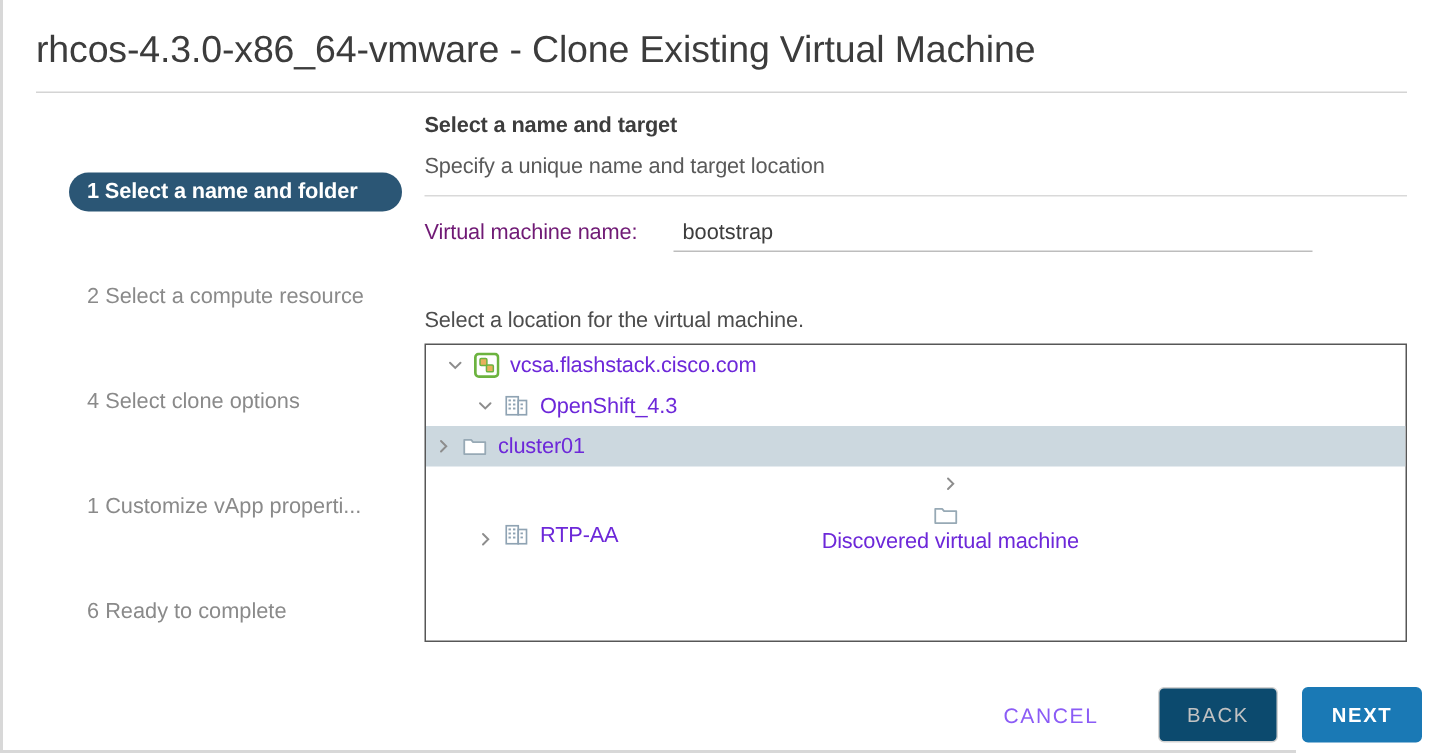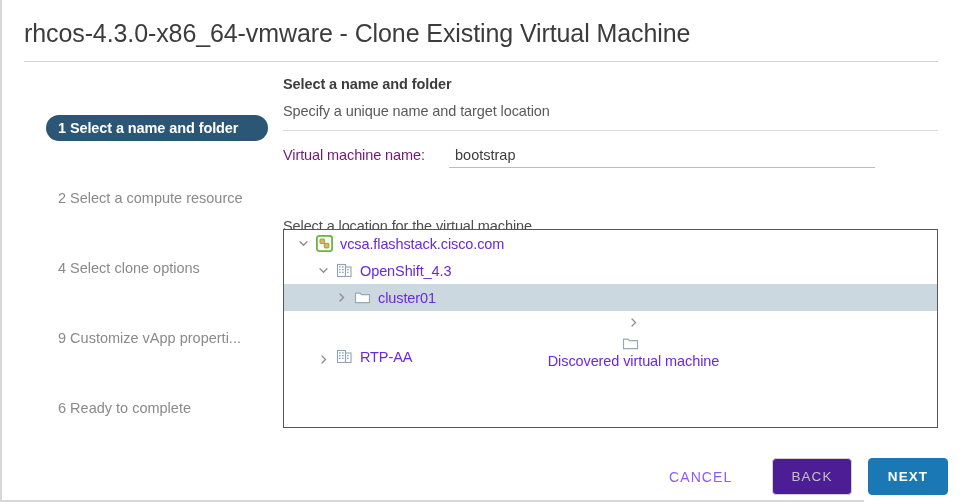--- a/index.html
+++ b/index.html
@@ -115,21 +115,21 @@
     font-family: "Liberation Sans", sans-serif;
     font-size: 14.5px;
     color: #3d3d3d;
     padding: 0 0 2px 6px;
     outline: none;
   }
 
   
   #location-label {
     position: absolute;
-    left: 281px; top: 218px;
+    left: 281px; top: 206px;
     font-size: 14.5px;
     color: #4d4d4d;
     letter-spacing: -0.1px;
   }
 
   
   #tree-box {
     position: absolute;
     left: 281px; top: 229px;
     width: 655px; height: 199px;
@@ -186,21 +186,21 @@
     color: #8b5cf6;
     font-family: "Liberation Sans", sans-serif;
     font-size: 14px;
     letter-spacing: 1.1px;
     cursor: pointer;
   }
   #btn-back {
     position: absolute;
     left: 770px; top: 6px;
     width: 80px; height: 37px;
-    background: #4c1d95;
+    background: #0c4a6e;
     border: 1px solid #d2d2d2;
     border-radius: 4px;
     color: #c2c2c2;
     font-family: "Liberation Sans", sans-serif;
     font-size: 13.5px;
     letter-spacing: 1.1px;
     cursor: default;
   }
   #btn-next {
     position: absolute;
@@ -224,26 +224,26 @@
 
   <div id="title-bar">
     <div id="wizard-title">rhcos-4.3.0-x86_64-vmware - Clone Existing Virtual Machine</div>
     <div id="title-rule"></div>
   </div>
 
   <div id="step-nav">
     <div class="step-item active">1 Select a name and folder</div>
     <div class="step-item">2 Select a compute resource</div>
     <div class="step-item">4 Select clone options</div>
-    <div class="step-item">9 Customize vApp properti...</div>
+    <div class="step-item">1 Customize vApp properti...</div>
     <div class="step-item">6 Ready to complete</div>
   </div>
 
   <div id="content-pane">
-    <div id="section-title">Select a name and folder</div>
+    <div id="section-title">Select a name and target</div>
     <div id="section-subtitle">Specify a unique name and target location</div>
     <div id="section-rule"></div>
   </div>
 
   <div id="name-row">
     <div id="name-label">Virtual machine name:</div>
     <input id="name-input" type="text" value="bootstrap" style="">
   </div>
 
   <div id="location-label">Select a location for the virtual machine.</div>
@@ -284,21 +284,21 @@
             <rect x="3" y="9.7" width="1.6" height="1.3"></rect>
               <rect x="6" y="9.7" width="1.6" height="1.3"></rect>
             <rect x="11" y="7" width="1.6" height="1.2"></rect>
               <rect x="11" y="9.7" width="1.6" height="1.2"></rect>
           </g>
         </svg>
       </span>
       <span class="node-label">OpenShift_4.3</span>
     </div>
 
-    <div class="tree-row selected" style="padding-left:46px;">
+    <div class="tree-row selected" style="">
       <span class="twisty">
         <svg width="11" height="11" viewBox="0 0 11 11">
             <path d="M4 2 L7.5 5.5 L4 9" fill="none" stroke="#8d8d8d" stroke-width="1.3" stroke-linecap="round"></path>
           </svg>
       </span>
       <span class="node-icon">
         <svg width="17" height="17" viewBox="0 0 17 17">
           <path d="M1.5 4.2 h4.6 l1.3 1.5 h8.1 v8 h-14 z" fill="#ffffff" stroke="#97a9b5" stroke-width="1.2" stroke-linejoin="round"></path>
         </svg>
       </span>

